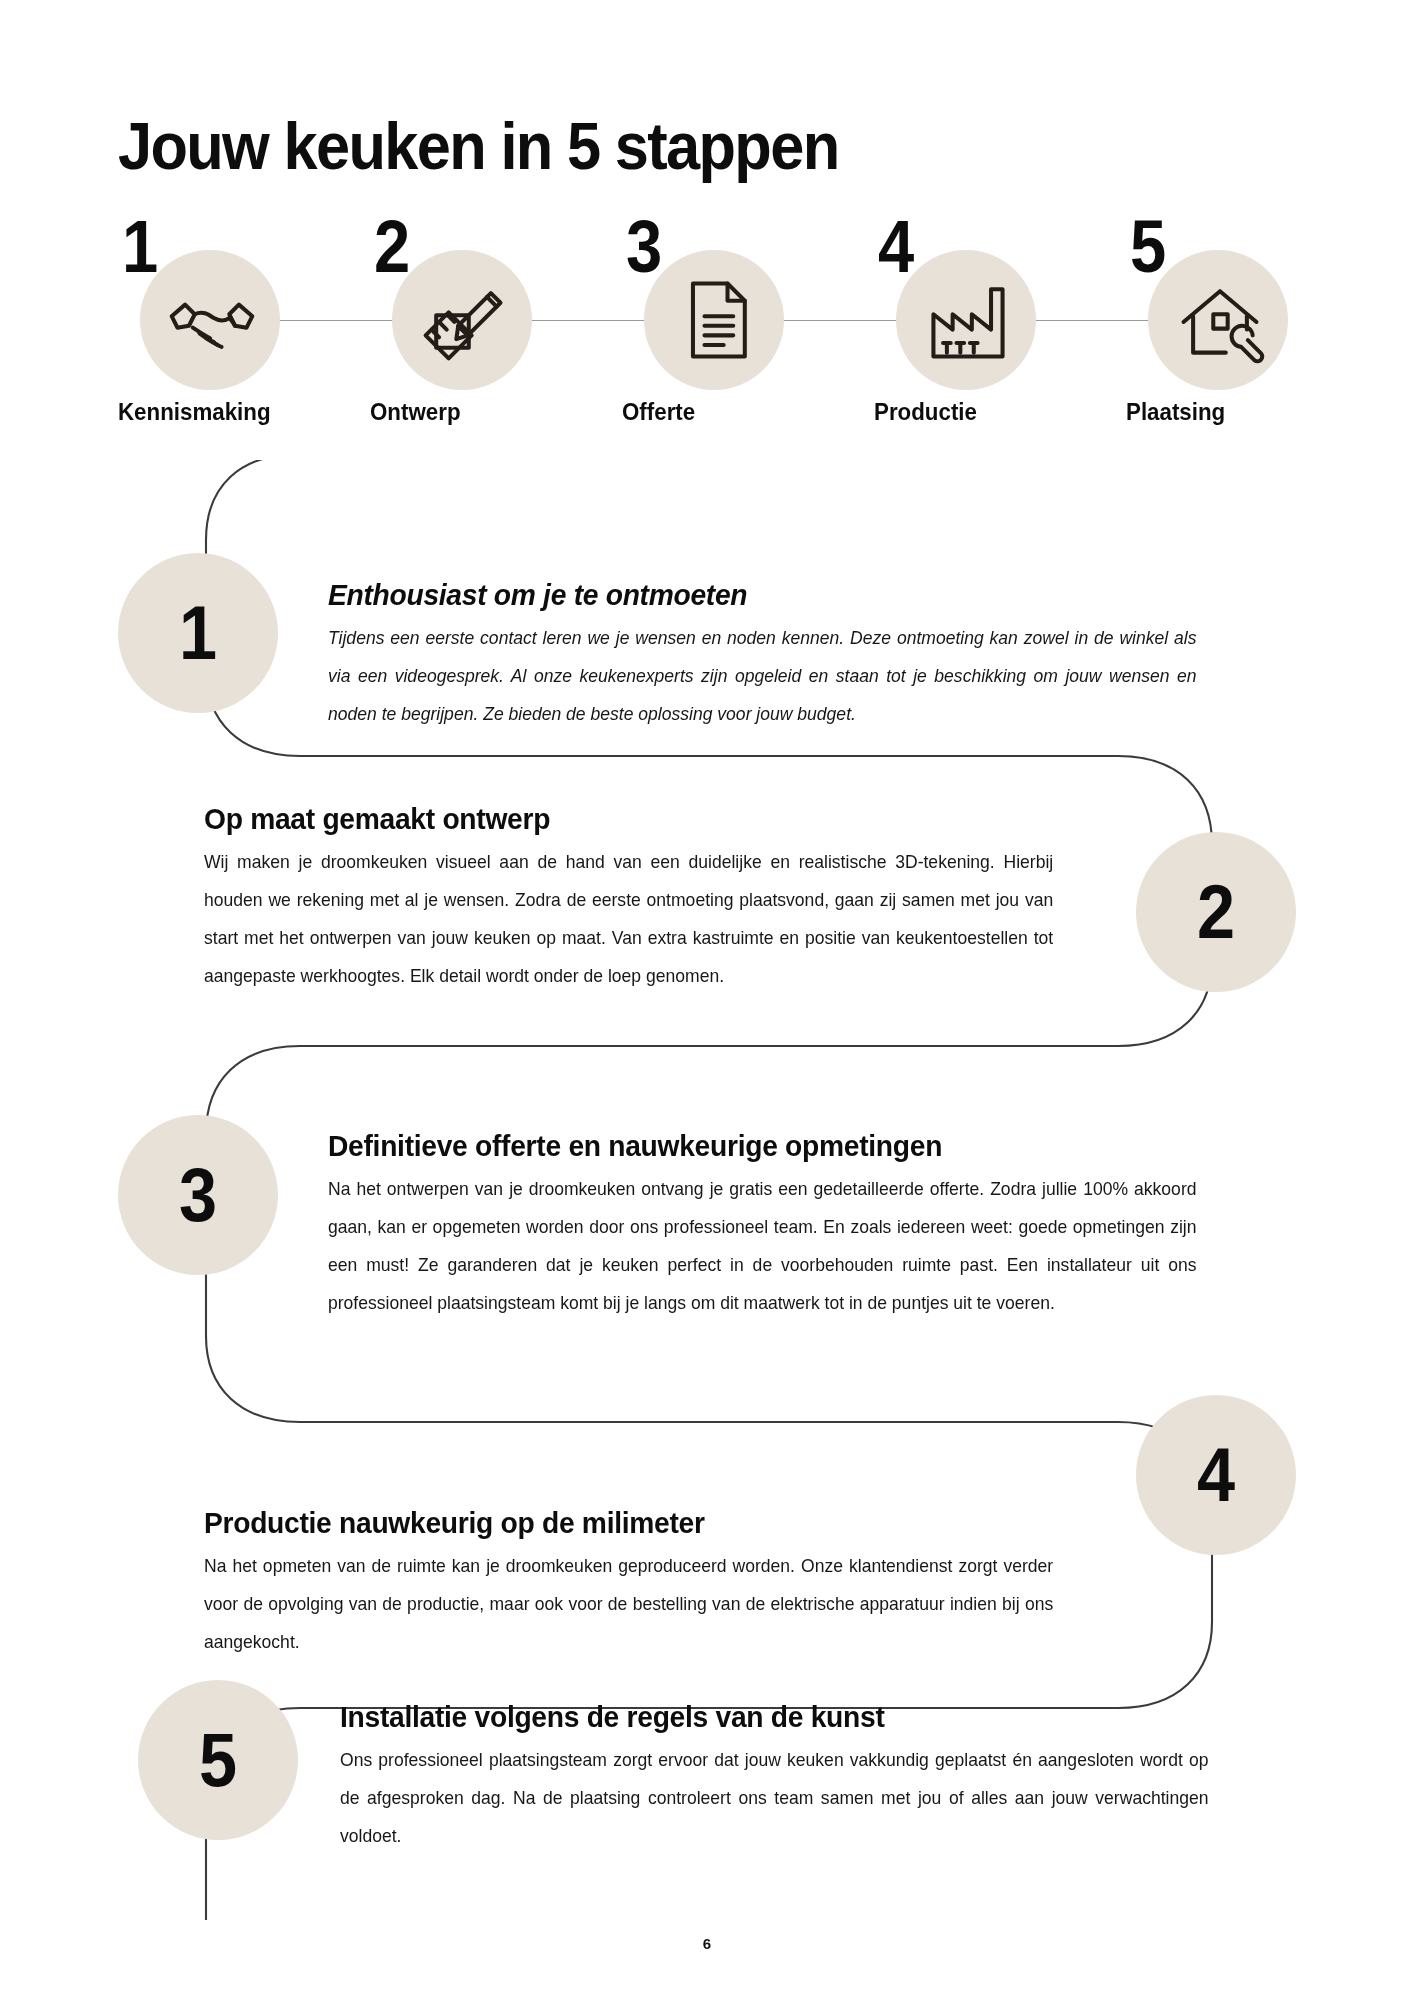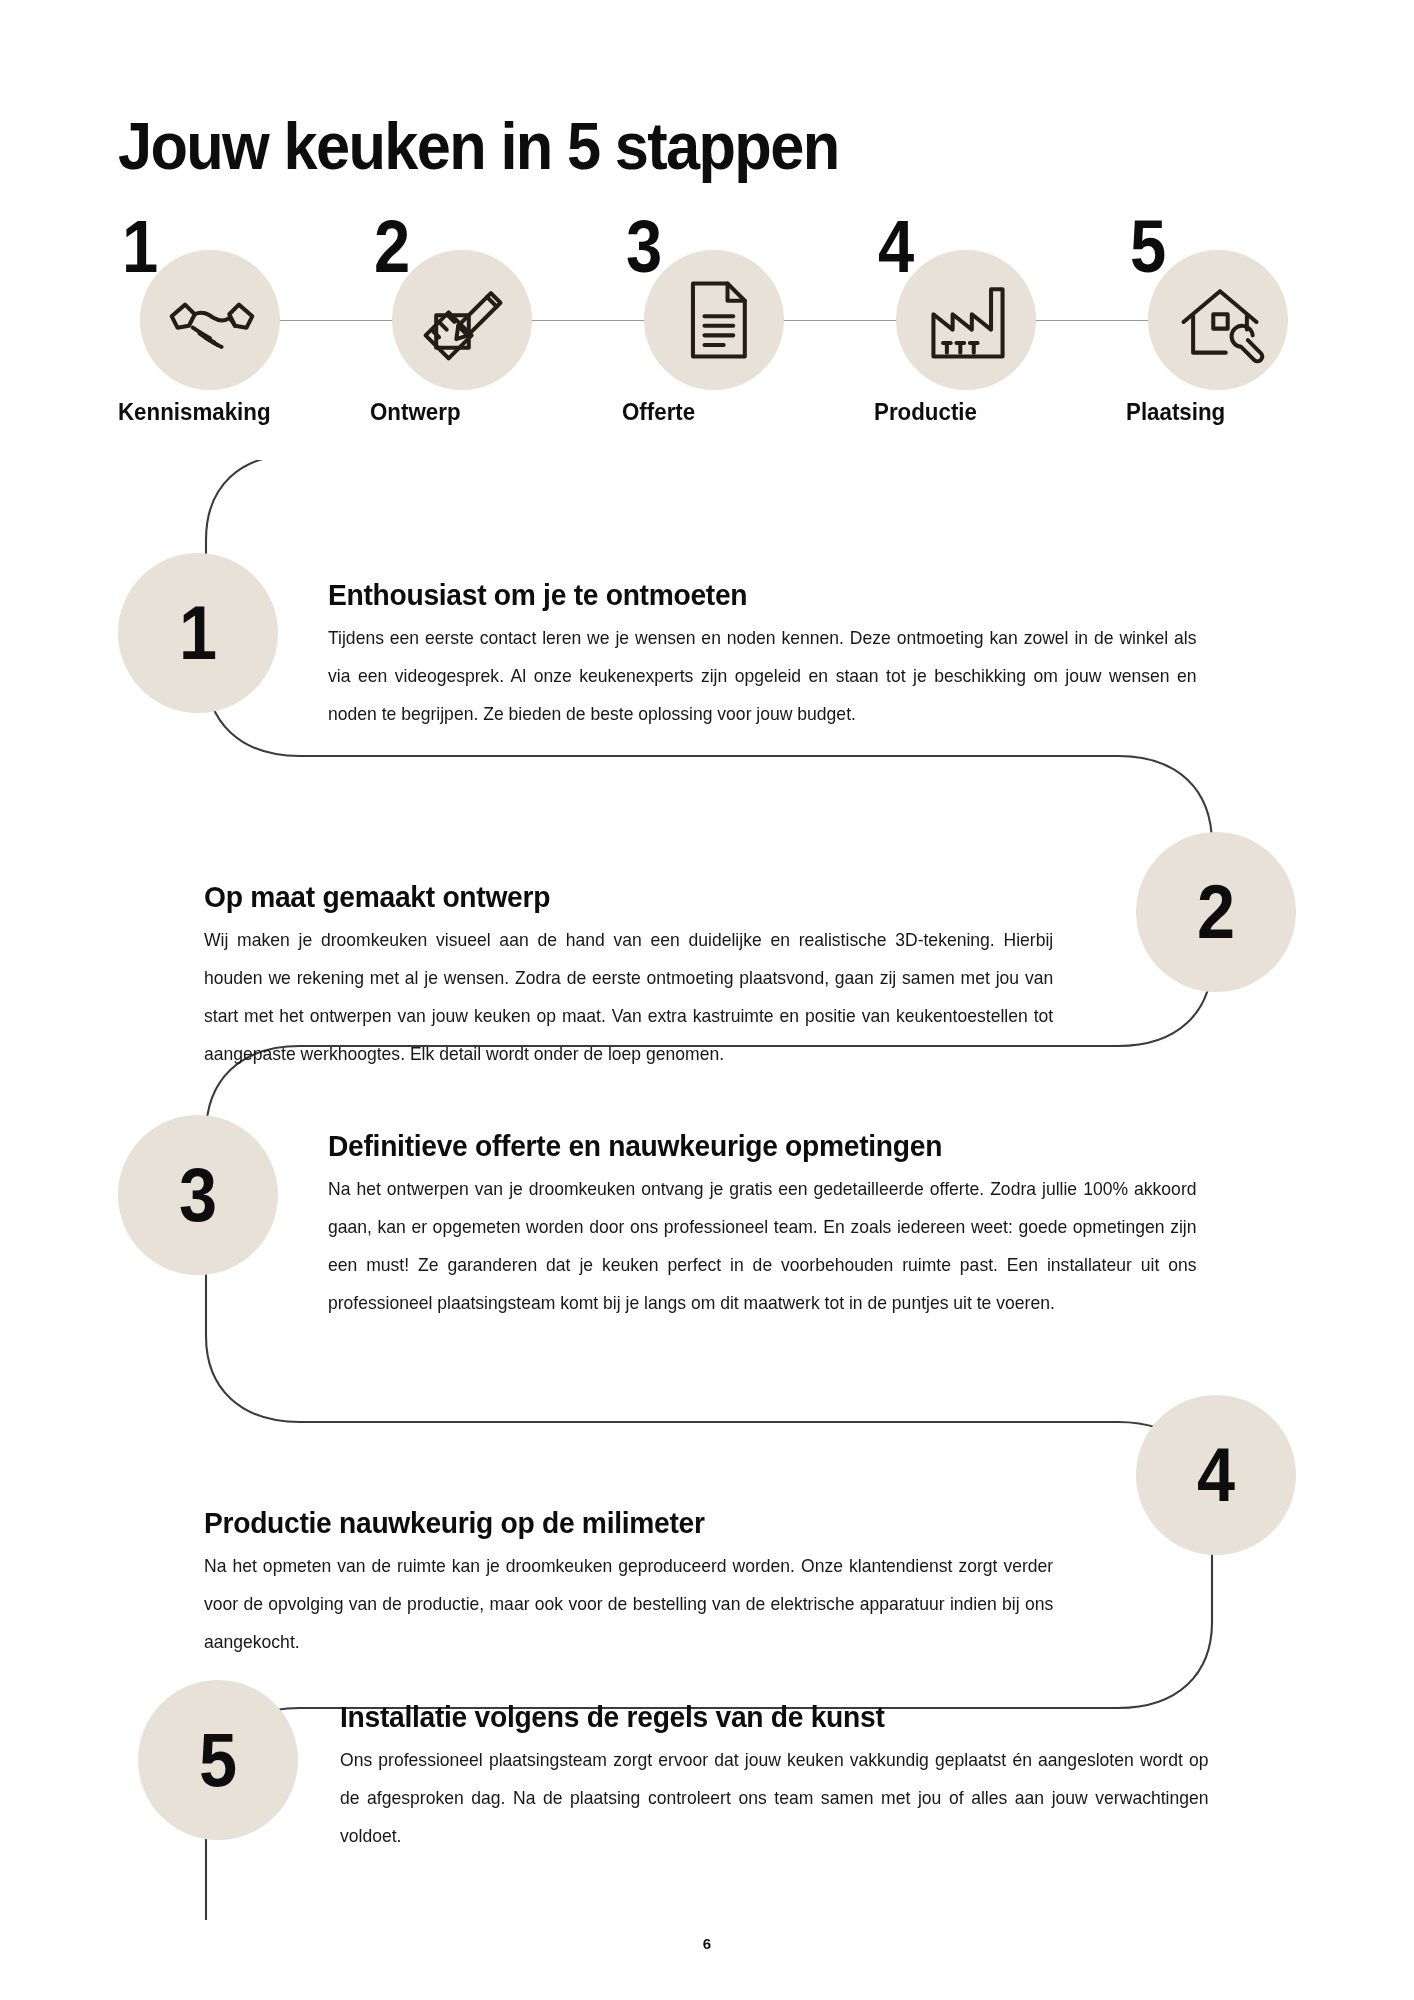--- a/index.html
+++ b/index.html
@@ -246,31 +246,31 @@
         L 206 1448
         C 206 1460 206 1460 206 1470
       " fill="none" stroke="#3b3b3b" stroke-width="2.1"></path>
     </svg>
   </div>
 
   <div class="block" style="left:0;top:0;width:1414px;height:0;">
     <div class="badge" style="left:118px;top:553px;">
       <span>1</span>
     </div>
-    <div style="position:absolute;left:328px;top:578px;width:900px;">
+    <div style="position:absolute;left:328px;top:578px;width:900px;font-style:italic;">
       <h2>Enthousiast om je te ontmoeten</h2>
       <p>Tijdens een eerste contact leren we je wensen en noden kennen. Deze ontmoeting kan zowel in de winkel als via een videogesprek. Al onze keukenexperts zijn opgeleid en staan tot je beschikking om jouw wensen en noden te begrijpen. Ze bieden de beste oplossing voor jouw budget.</p>
     </div>
   </div>
 
   <div class="block" style="left:0;top:0;width:1414px;height:0;">
     <div class="badge" style="left:1136px;top:832px;">
       <span>2</span>
     </div>
-    <div style="position:absolute;left:204px;top:880px;width:880px;">
+    <div style="position:absolute;left:204px;top:802px;width:880px;">
       <h2>Op maat gemaakt ontwerp</h2>
       <p>Wij maken je droomkeuken visueel aan de hand van een duidelijke en realistische 3D-tekening. Hierbij houden we rekening met al je wensen. Zodra de eerste ontmoeting plaatsvond, gaan zij samen met jou van start met het ontwerpen van jouw keuken op maat. Van extra kastruimte en positie van keukentoestellen tot aangepaste werkhoogtes. Elk detail wordt onder de loep genomen.</p>
     </div>
   </div>
 
   <div class="block" style="left:0;top:0;width:1414px;height:0;">
     <div class="badge" style="left:118px;top:1115px;">
       <span>3</span>
     </div>
     <div style="position:absolute;left:328px;top:1129px;width:900px;">

